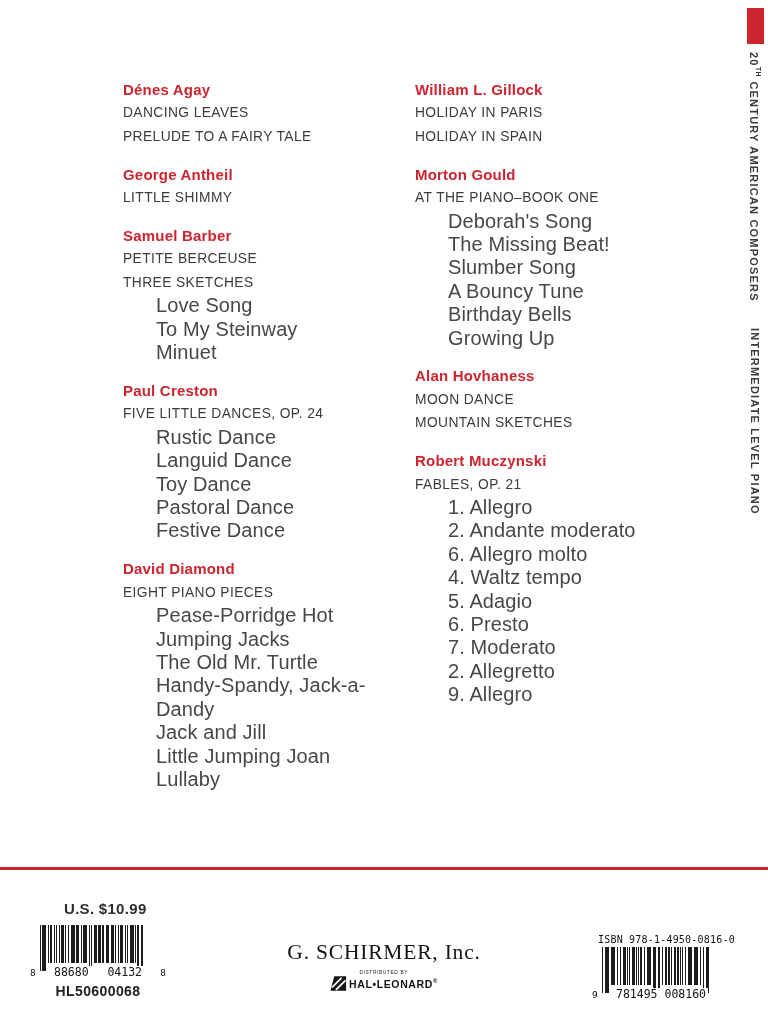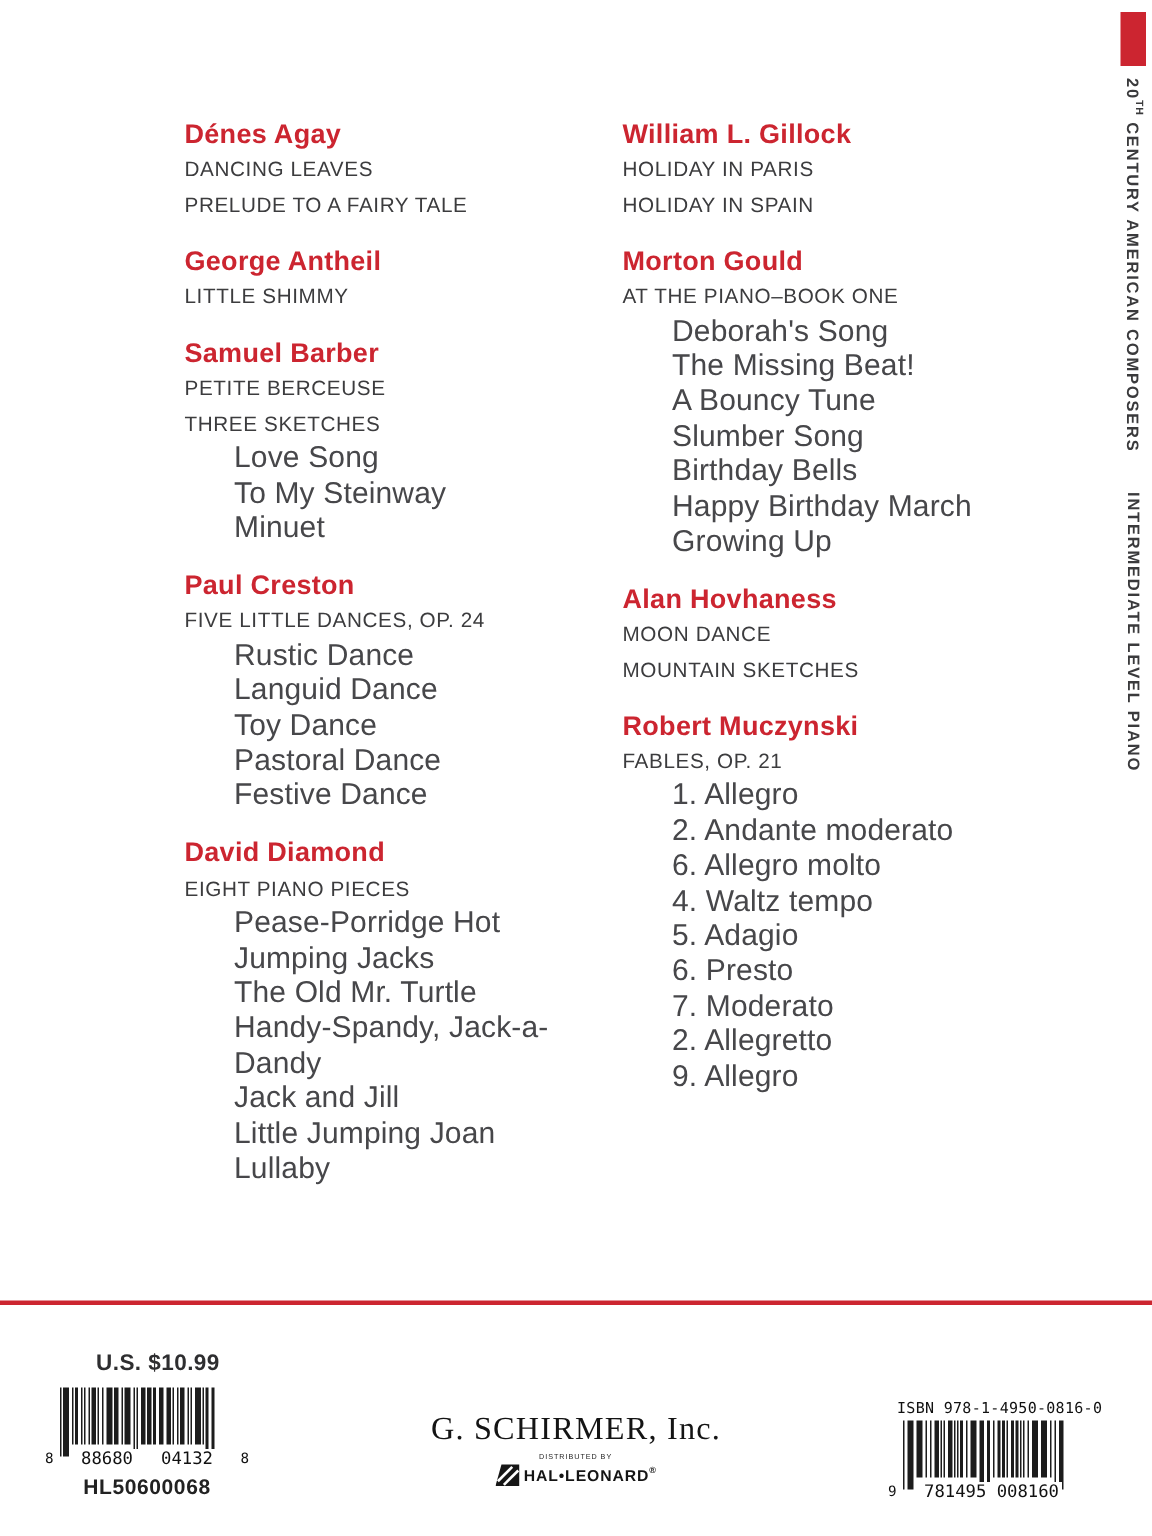--- a/index.html
+++ b/index.html
@@ -11,21 +11,21 @@
   .page{
     position:relative;width:768px;height:1024px;margin:0 auto;
     background:#ffffff;overflow:hidden;
     font-family:"Liberation Sans",sans-serif;color:var(--ink);
   }
   
   .col{position:absolute;top:78px;}
   .col.c0{left:123px;width:285px;}
   .col.c1{left:415px;width:335px;}
   .section{margin-bottom:14.5px;}
-  .composer{font-size:18px;font-weight:bold;color:var(--red);line-height:23.4px;letter-spacing:.2px;}
+  .composer{font-size:15px;font-weight:bold;color:var(--red);line-height:23.4px;letter-spacing:.2px;}
   .item{font-size:13.8px;line-height:23.4px;color:var(--ink);letter-spacing:.4px;}
   .item.sub{padding-left:33px;font-size:20px;letter-spacing:.1px;color:var(--sub);}
   
   .spine{position:absolute;top:8px;right:2px;width:22px;display:flex;flex-direction:column;align-items:center;}
   .spine-box{width:17px;height:36px;background:var(--red);}
   .vtext{writing-mode:vertical-rl;text-orientation:mixed;font-size:11px;font-weight:600;
          letter-spacing:1.2px;color:#3a3a3c;white-space:nowrap;}
   .vtext .sup{font-size:7px;vertical-align:4px;letter-spacing:.6px;}
   .vtext.first{margin-top:8px;}
   .vtext.second{margin-top:26px;}
@@ -105,24 +105,23 @@
       <div class="section">
         <div class="composer">William L. Gillock</div>
         <div class="item title">HOLIDAY IN PARIS</div>
         <div class="item title">HOLIDAY IN SPAIN</div>
       </div>
       <div class="section">
         <div class="composer">Morton Gould</div>
         <div class="item title">AT THE PIANO–BOOK ONE</div>
         <div class="item sub">Deborah's Song</div>
         <div class="item sub">The Missing Beat!</div>
+        <div class="item sub">Slumber Song</div>
         <div class="item sub">A Bouncy Tune</div>
-        <div class="item sub">Slumber Song</div>
         <div class="item sub">Birthday Bells</div>
-        <div class="item sub">Happy Birthday March</div>
         <div class="item sub">Growing Up</div>
       </div>
       <div class="section">
         <div class="composer">Alan Hovhaness</div>
         <div class="item title">MOON DANCE</div>
         <div class="item title">MOUNTAIN SKETCHES</div>
       </div>
       <div class="section">
         <div class="composer">Robert Muczynski</div>
         <div class="item title">FABLES, OP. 21</div>

